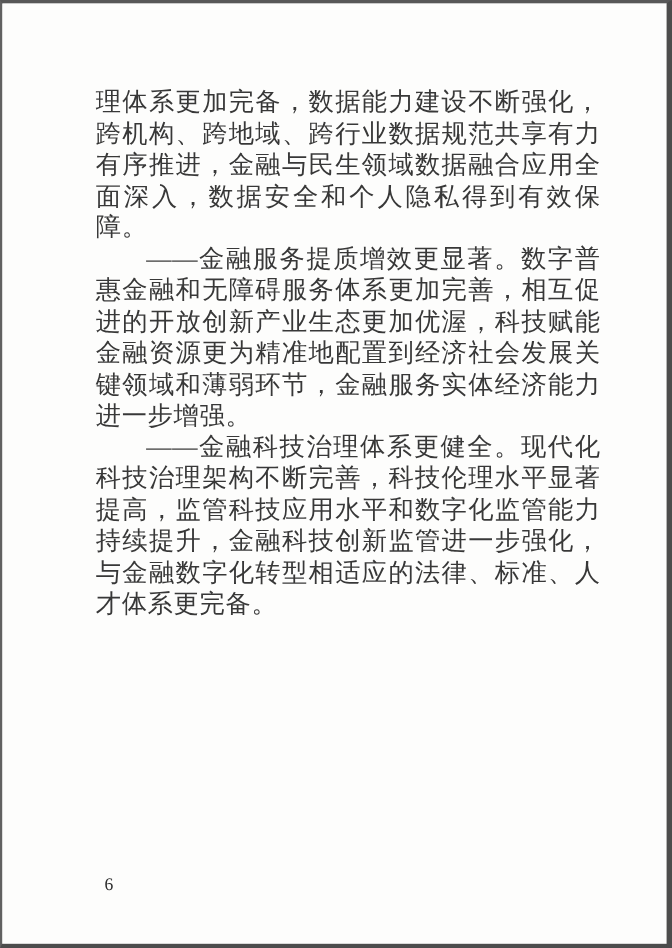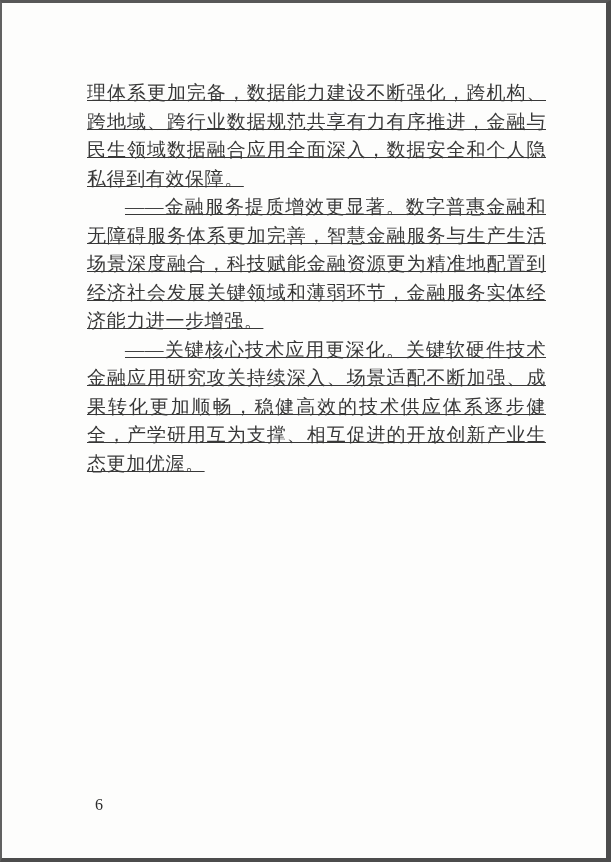--- a/index.html
+++ b/index.html
@@ -26,43 +26,42 @@
   }
   .textblock {
     position: absolute;
     left: 85px;
     top: 76px;
     width: 459px;
   }
   .para {
     margin: 0;
     font-family: "Liberation Serif", "DejaVu Serif", serif;
-    font-size: 19px;
+    font-size: 23px;
     line-height: 28.5px;
     color: #383838;
     text-align: justify;
     letter-spacing: 0.6px;
     text-indent: 2em;
-    text-decoration: underline;
   }
   .para.flush {
     text-indent: 0;
   }
   .pagenum {
     position: absolute;
     left: 93px;
     top: 793px;
     font-family: "Liberation Serif", "DejaVu Serif", serif;
     font-size: 16px;
     color: #2e2e2e;
   }
 </style>
 </head>
 <body>
 
 <div class="page">
   <div class="textblock">
     <p class="para flush">理体系更加完备，数据能力建设不断强化，跨机构、跨地域、跨行业数据规范共享有力有序推进，金融与民生领域数据融合应用全面深入，数据安全和个人隐私得到有效保障。</p>
-    <p class="para">——金融服务提质增效更显著。数字普惠金融和无障碍服务体系更加完善，智慧金融服务与生产生活场景深度融合，科技赋能金融资源更为精准地配置到经济社会发展关键领域和薄弱环节，金融服务实体经济能力进一步增强。</p>
-    <p class="para">——关键核心技术应用更深化。关键软硬件技术金融应用研究攻关持续深入、场景适配不断加强、成果转化更加顺畅，稳健高效的技术供应体系逐步健全，产学研用互为支撑、相互促进的开放创新产业生态更加优渥。</p>
+    <p class="para">——金融服务提质增效更显著。数字普惠金融和无障碍服务体系更加完善，相互促进的开放创新产业生态更加优渥，科技赋能金融资源更为精准地配置到经济社会发展关键领域和薄弱环节，金融服务实体经济能力进一步增强。</p>
+    <p class="para">——金融科技治理体系更健全。现代化科技治理架构不断完善，科技伦理水平显著提高，监管科技应用水平和数字化监管能力持续提升，金融科技创新监管进一步强化，与金融数字化转型相适应的法律、标准、人才体系更完备。</p>
   </div>
   <div class="pagenum">6</div>
 </div>
 
 </body></html>

